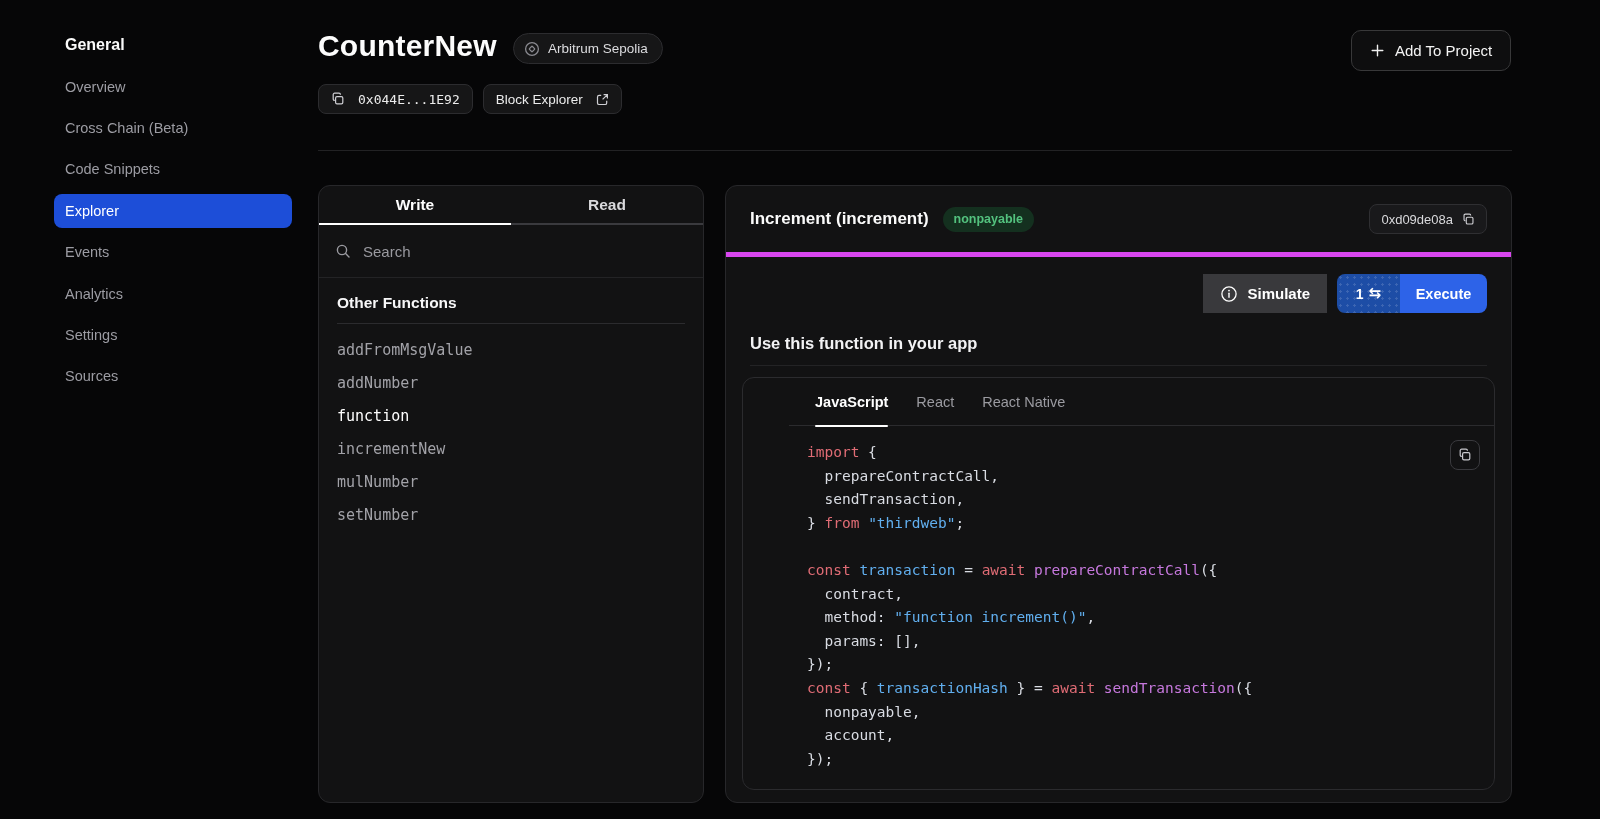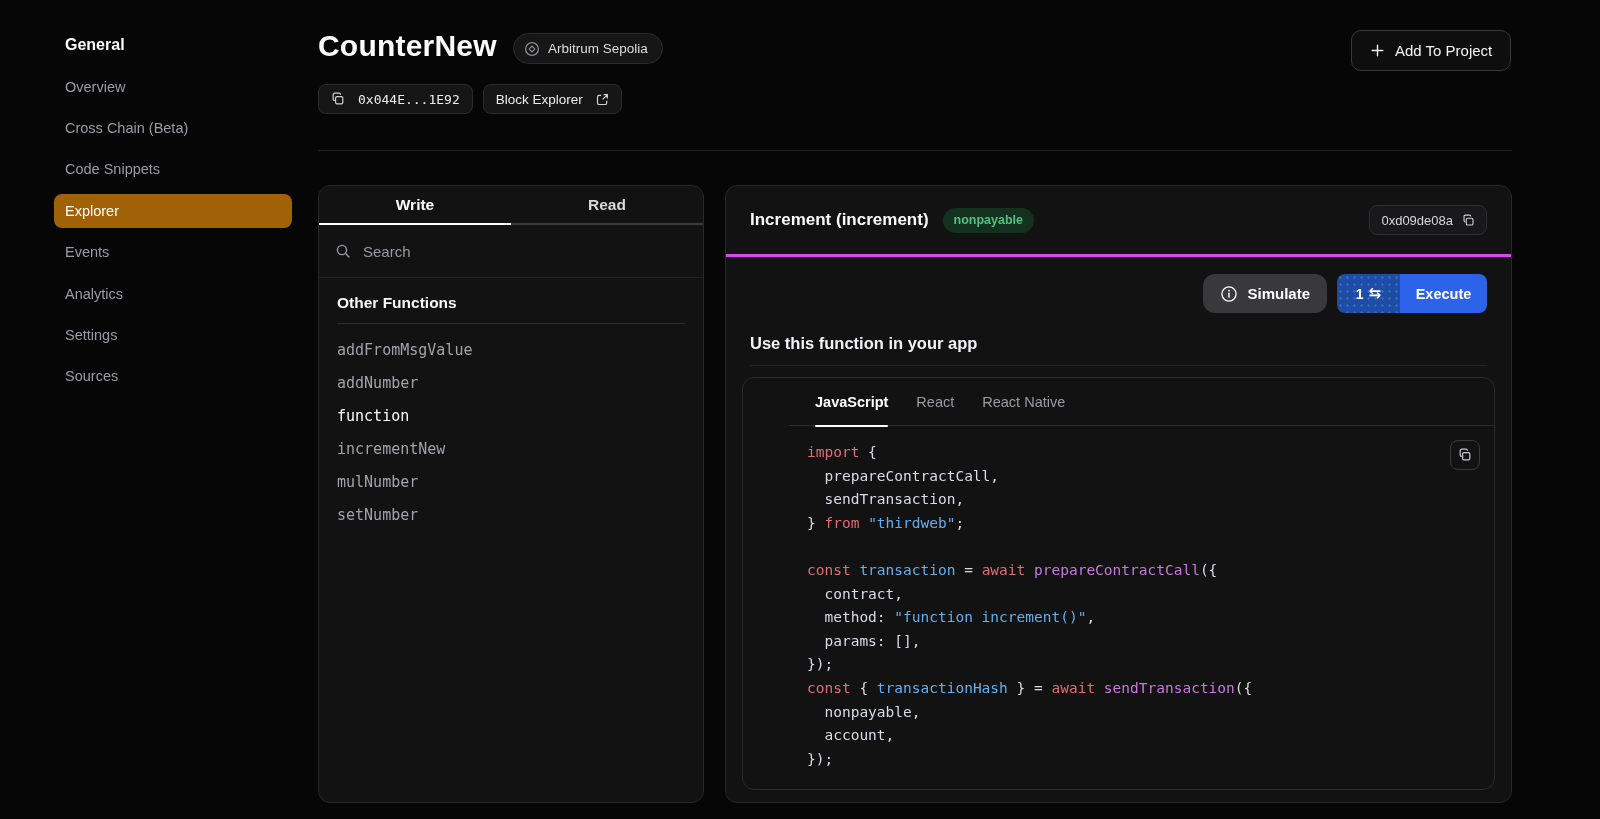--- a/index.html
+++ b/index.html
@@ -7,21 +7,21 @@
     font-family:"Liberation Sans", sans-serif; -webkit-font-smoothing:antialiased; }
   #app { position:relative; width:1600px; height:610px; background:#060607; color:#ededf0; }
 
   
   .sidebar { position:absolute; left:0; top:0; width:300px; height:819px; }
   .sidebar-title { position:absolute; left:65px; top:36px; font-size:16px; font-weight:700; color:#fafafa; }
   .nav { position:absolute; left:54px; top:66px; width:238px; display:flex; flex-direction:column; }
   .nav-item { height:41.4px; display:flex; align-items:center; }
   .nav-pill { width:100%; height:34px; display:flex; align-items:center; padding:0 11px;
     border-radius:8px; color:#9c9ca3; font-size:14.5px; cursor:pointer; }
-  .nav-item.active .nav-pill { background:#a16207; color:#ffffff; }
+  .nav-item.active .nav-pill { background:#1d4ed8; color:#ffffff; }
 
   
   .page-title { position:absolute; left:318px; top:29px; font-size:30px; font-weight:700; letter-spacing:.2px; color:#fcfcfc; }
   .net-badge { position:absolute; left:513px; top:33px; height:31px; display:flex; align-items:center; gap:8px;
     padding:0 14px 0 10px; background:#161617; border:1px solid #2c2c2f; border-radius:16px;
     font-size:13.5px; color:#dcdcdf; cursor:pointer; }
   .chip-row { position:absolute; left:318px; top:84px; display:flex; gap:10px; }
   .chip { height:30px; display:flex; align-items:center; gap:13px; padding:0 12px;
     background:#161617; border:1px solid #2c2c2f; border-radius:8px; font-size:13.5px; color:#ececec; cursor:pointer; }
   .addr-chip { font-family:"DejaVu Sans Mono", monospace; font-size:13px; }
@@ -46,31 +46,31 @@
   .search-input::placeholder { color:#9a9aa0; }
   .fn-section { padding:16px 18px; }
   .fn-section-title { font-size:15.5px; font-weight:700; color:#f7f7f8; padding-bottom:11px; border-bottom:1px solid #2b2b2e; }
   .fn-list { padding-top:9px; }
   .fn-item { height:33px; display:flex; align-items:center; font-family:"DejaVu Sans Mono", monospace;
     font-size:15px; color:#a2a2a8; cursor:pointer; }
   .fn-item.selected { color:#ffffff; }
 
   
   .detail-header { height:71px; display:flex; align-items:center; justify-content:space-between;
-    padding:0 24px; border-bottom:3px solid #d946ef; }
+    padding:0 24px; border-bottom:5px solid #d946ef; }
   .detail-title-wrap { display:flex; align-items:center; gap:14px; }
   .detail-title { font-size:17px; font-weight:700; color:#fafafa; }
   .mut-badge { height:25px; display:flex; align-items:center; padding:0 11px; border-radius:13px;
     background:var(--green-bg); color:var(--green); font-size:12.5px; font-weight:600; }
   .selector-chip { height:30px; display:flex; align-items:center; gap:9px; padding:0 11px;
     background:#19191b; border:1px solid #2f2f32; border-radius:8px; font-size:13px; color:#d9d9dc; cursor:pointer; }
   .detail-body { padding:0 16px; }
   .action-row { display:flex; justify-content:flex-end; gap:10px; margin:17px 8px 0 0; }
   .simulate-btn { height:39px; display:flex; align-items:center; gap:9px; padding:0 17px;
-    background:#39393c; border:none; border-radius:12px; color:#ffffff; font-size:15px; font-weight:600;
+    background:#39393c; border:none; border-radius:0; color:#ffffff; font-size:15px; font-weight:600;
     font-family:"Liberation Sans", sans-serif; cursor:pointer; }
   .execute-combo { display:flex; height:39px; border-radius:8px; overflow:hidden; cursor:pointer; }
   .execute-count { width:63px; display:flex; align-items:center; justify-content:center; gap:5px;
     background:var(--accent-dark); color:#fff; font-size:14px; font-weight:600;
     background-image:radial-gradient(rgba(255,255,255,.14) 1px, transparent 1.1px); background-size:7px 7px; }
   .execute-main { width:87px; display:flex; align-items:center; justify-content:center;
     background:var(--accent); color:#fff; font-size:14.5px; font-weight:600; }
   .usage-heading { margin:21px 8px 0 8px; font-size:16.5px; font-weight:700; color:#f2f2f4; }
   .usage-divider { margin:12px 8px 0 8px; height:1px; background:#232325; }
   .code-card { margin:11px 0 0 0; border:1px solid #2b2b2e; border-radius:12px; background:#121213;padding-left:46px; }

